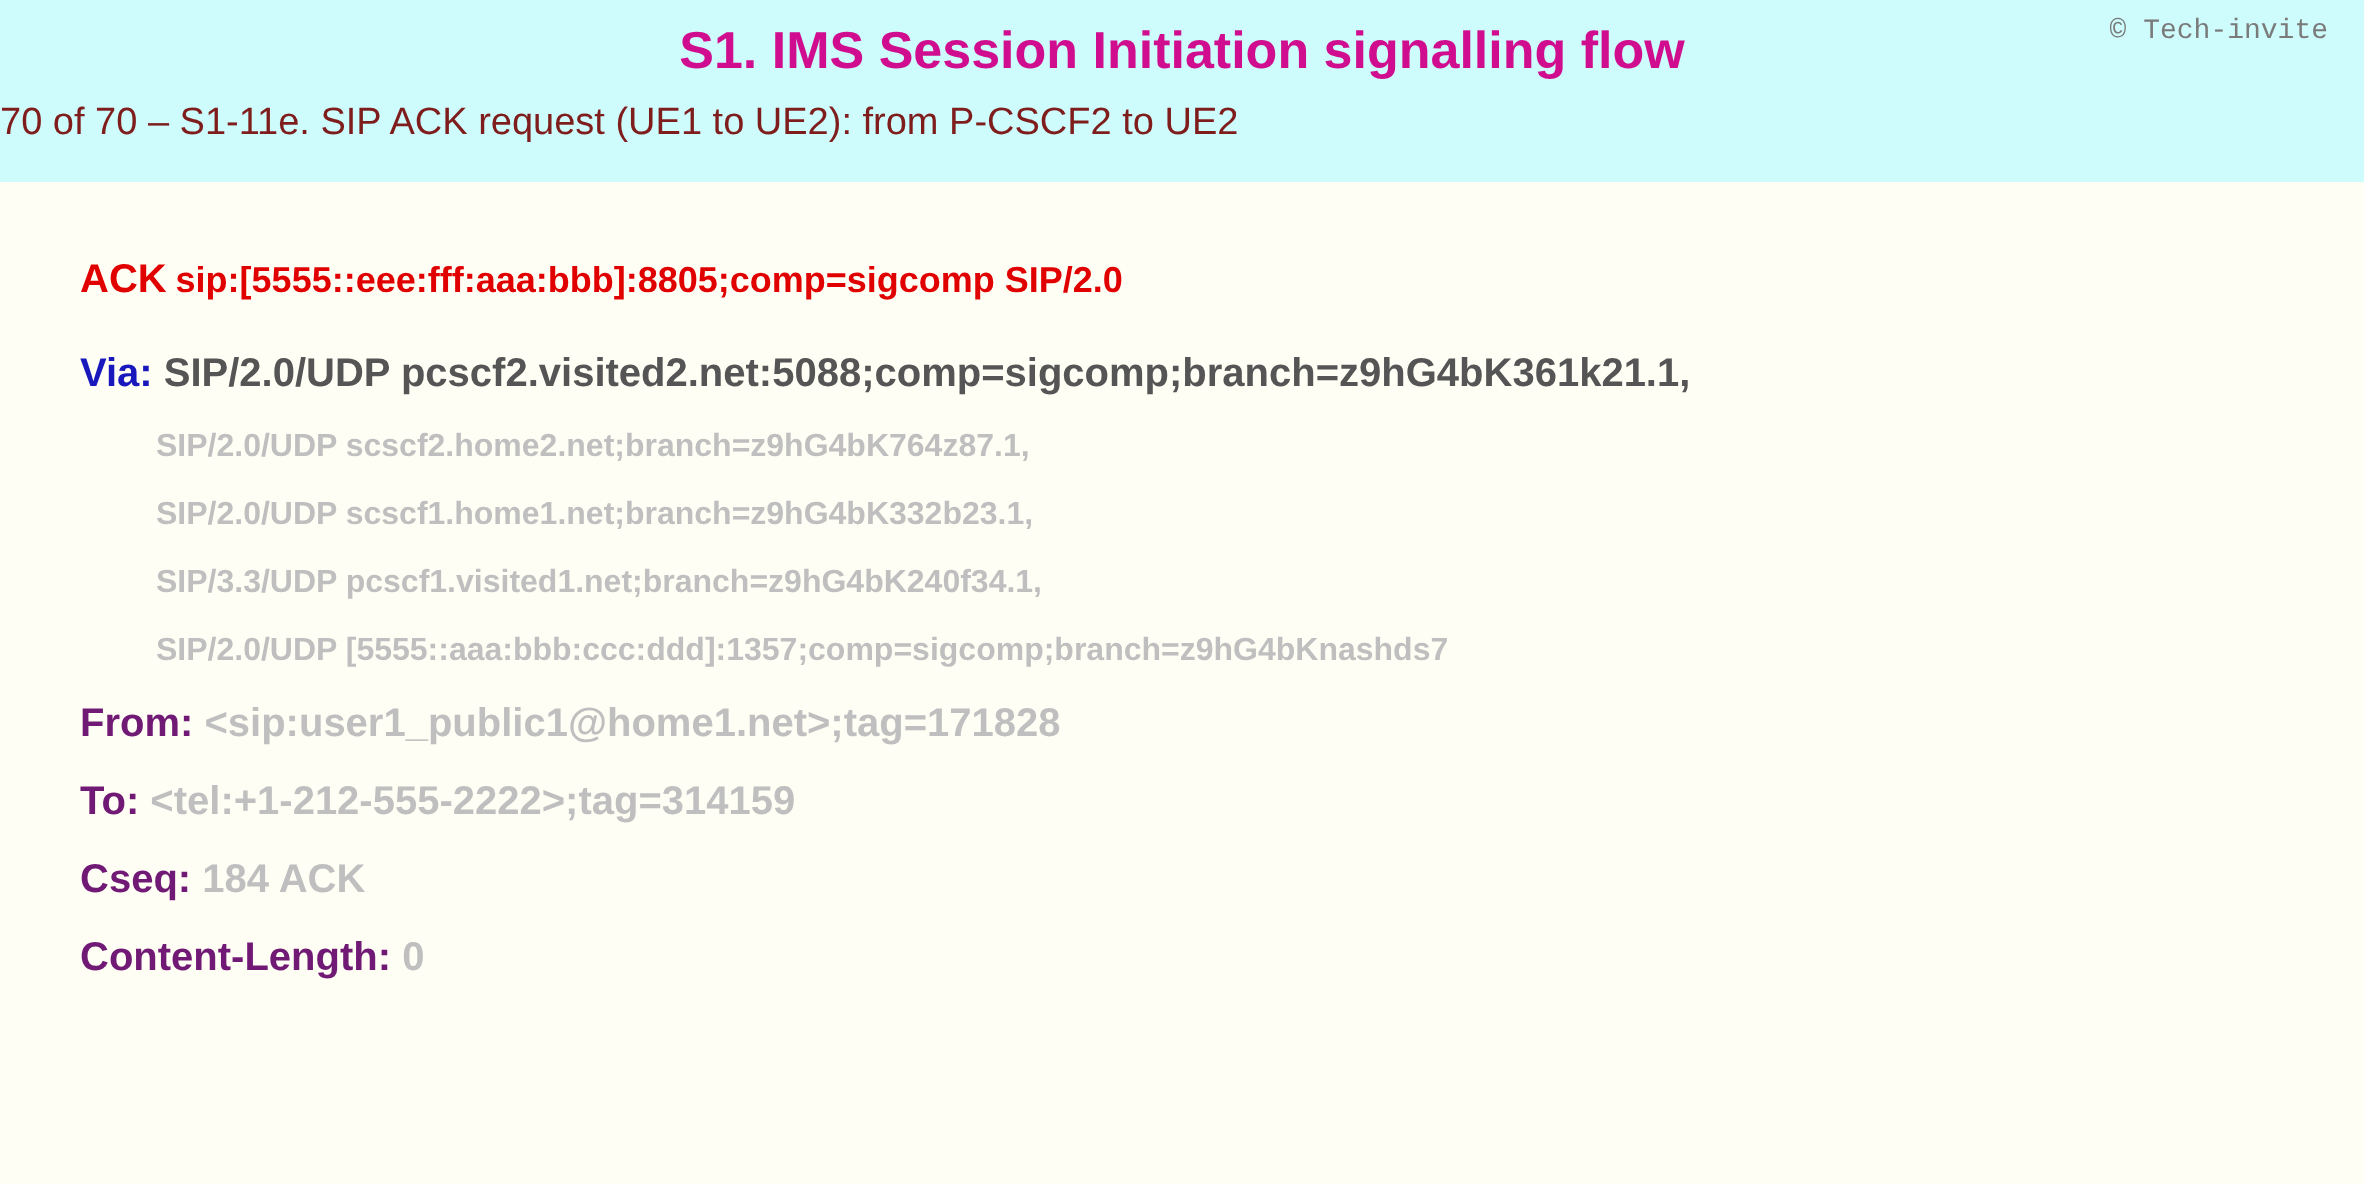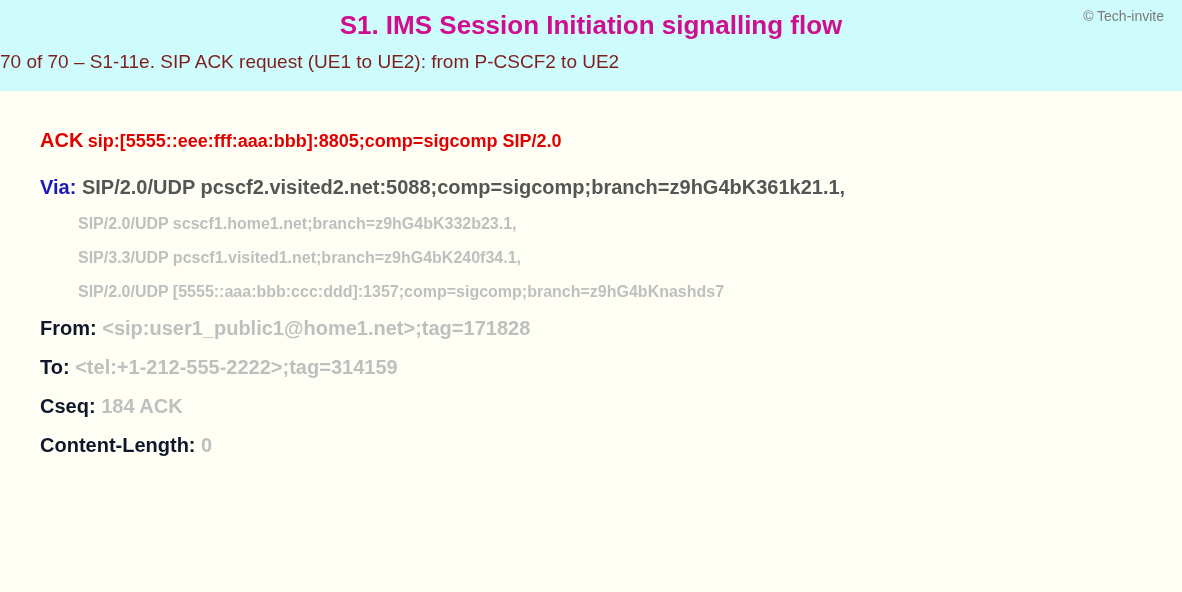--- a/index.html
+++ b/index.html
@@ -14,20 +14,21 @@
       background: #cefbfb;
       padding: 10px 0 18px 0;
       position: relative;
     }
     .copyright {
       position: absolute;
       top: 8px;
       right: 18px;
       color: #7a7a7a;
       font-size: 14px;
+      font-family: Liberation Mono, monospace;
     }
     .title {
       text-align: center;
       color: #d10d8f;
       font-size: 26px;
       font-weight: bold;
       margin-bottom: 10px;
     }
     .subtitle {
       color: #7f1d1d;
@@ -51,21 +52,21 @@
       font-weight: bold;
     }
     .header-line {
       margin-bottom: 16px;
       font-size: 20px;
     }
     .hdr-name {
       font-weight: bold;
     }
     .hdr-name.dark { color: #1818bd; }
-    .hdr-name.light { color: #0f172a; }
+    .hdr-name.light { color: #701a75; }
     .hdr-val.dark { color: #555; font-weight: bold; }
     .hdr-val.light { color: #bfbfbf; font-weight: bold; }
     .via-cont { padding-left: 38px; }
     .via-line {
       color: #bfbfbf;
       font-weight: bold;
       font-size: 16px;
       margin-bottom: 16px;
     }
   </style>
@@ -82,20 +83,21 @@
   <div class="request-line">
     <span class="method">ACK</span>
     <span class="request-uri">sip:[5555::eee:fff:aaa:bbb]:8805;comp=sigcomp SIP/2.0</span>
   </div>
 
   <div class="header-line">
     <span class="hdr-name dark">Via:</span>
     <span class="hdr-val dark">SIP/2.0/UDP pcscf2.visited2.net:5088;comp=sigcomp;branch=z9hG4bK361k21.1,</span>
   </div>
   <div class="via-cont">
+    <div class="via-line">SIP/2.0/UDP scscf2.home2.net;branch=z9hG4bK764z87.1,</div>
     <div class="via-line">SIP/2.0/UDP scscf1.home1.net;branch=z9hG4bK332b23.1,</div>
     <div class="via-line">SIP/3.3/UDP pcscf1.visited1.net;branch=z9hG4bK240f34.1,</div>
     <div class="via-line">SIP/2.0/UDP [5555::aaa:bbb:ccc:ddd]:1357;comp=sigcomp;branch=z9hG4bKnashds7</div>
   </div>
 
 
   <div class="header-line">
     <span class="hdr-name light">From:</span>
     <span class="hdr-val light">&lt;sip:user1_public1@home1.net&gt;;tag=171828</span>
   </div>

